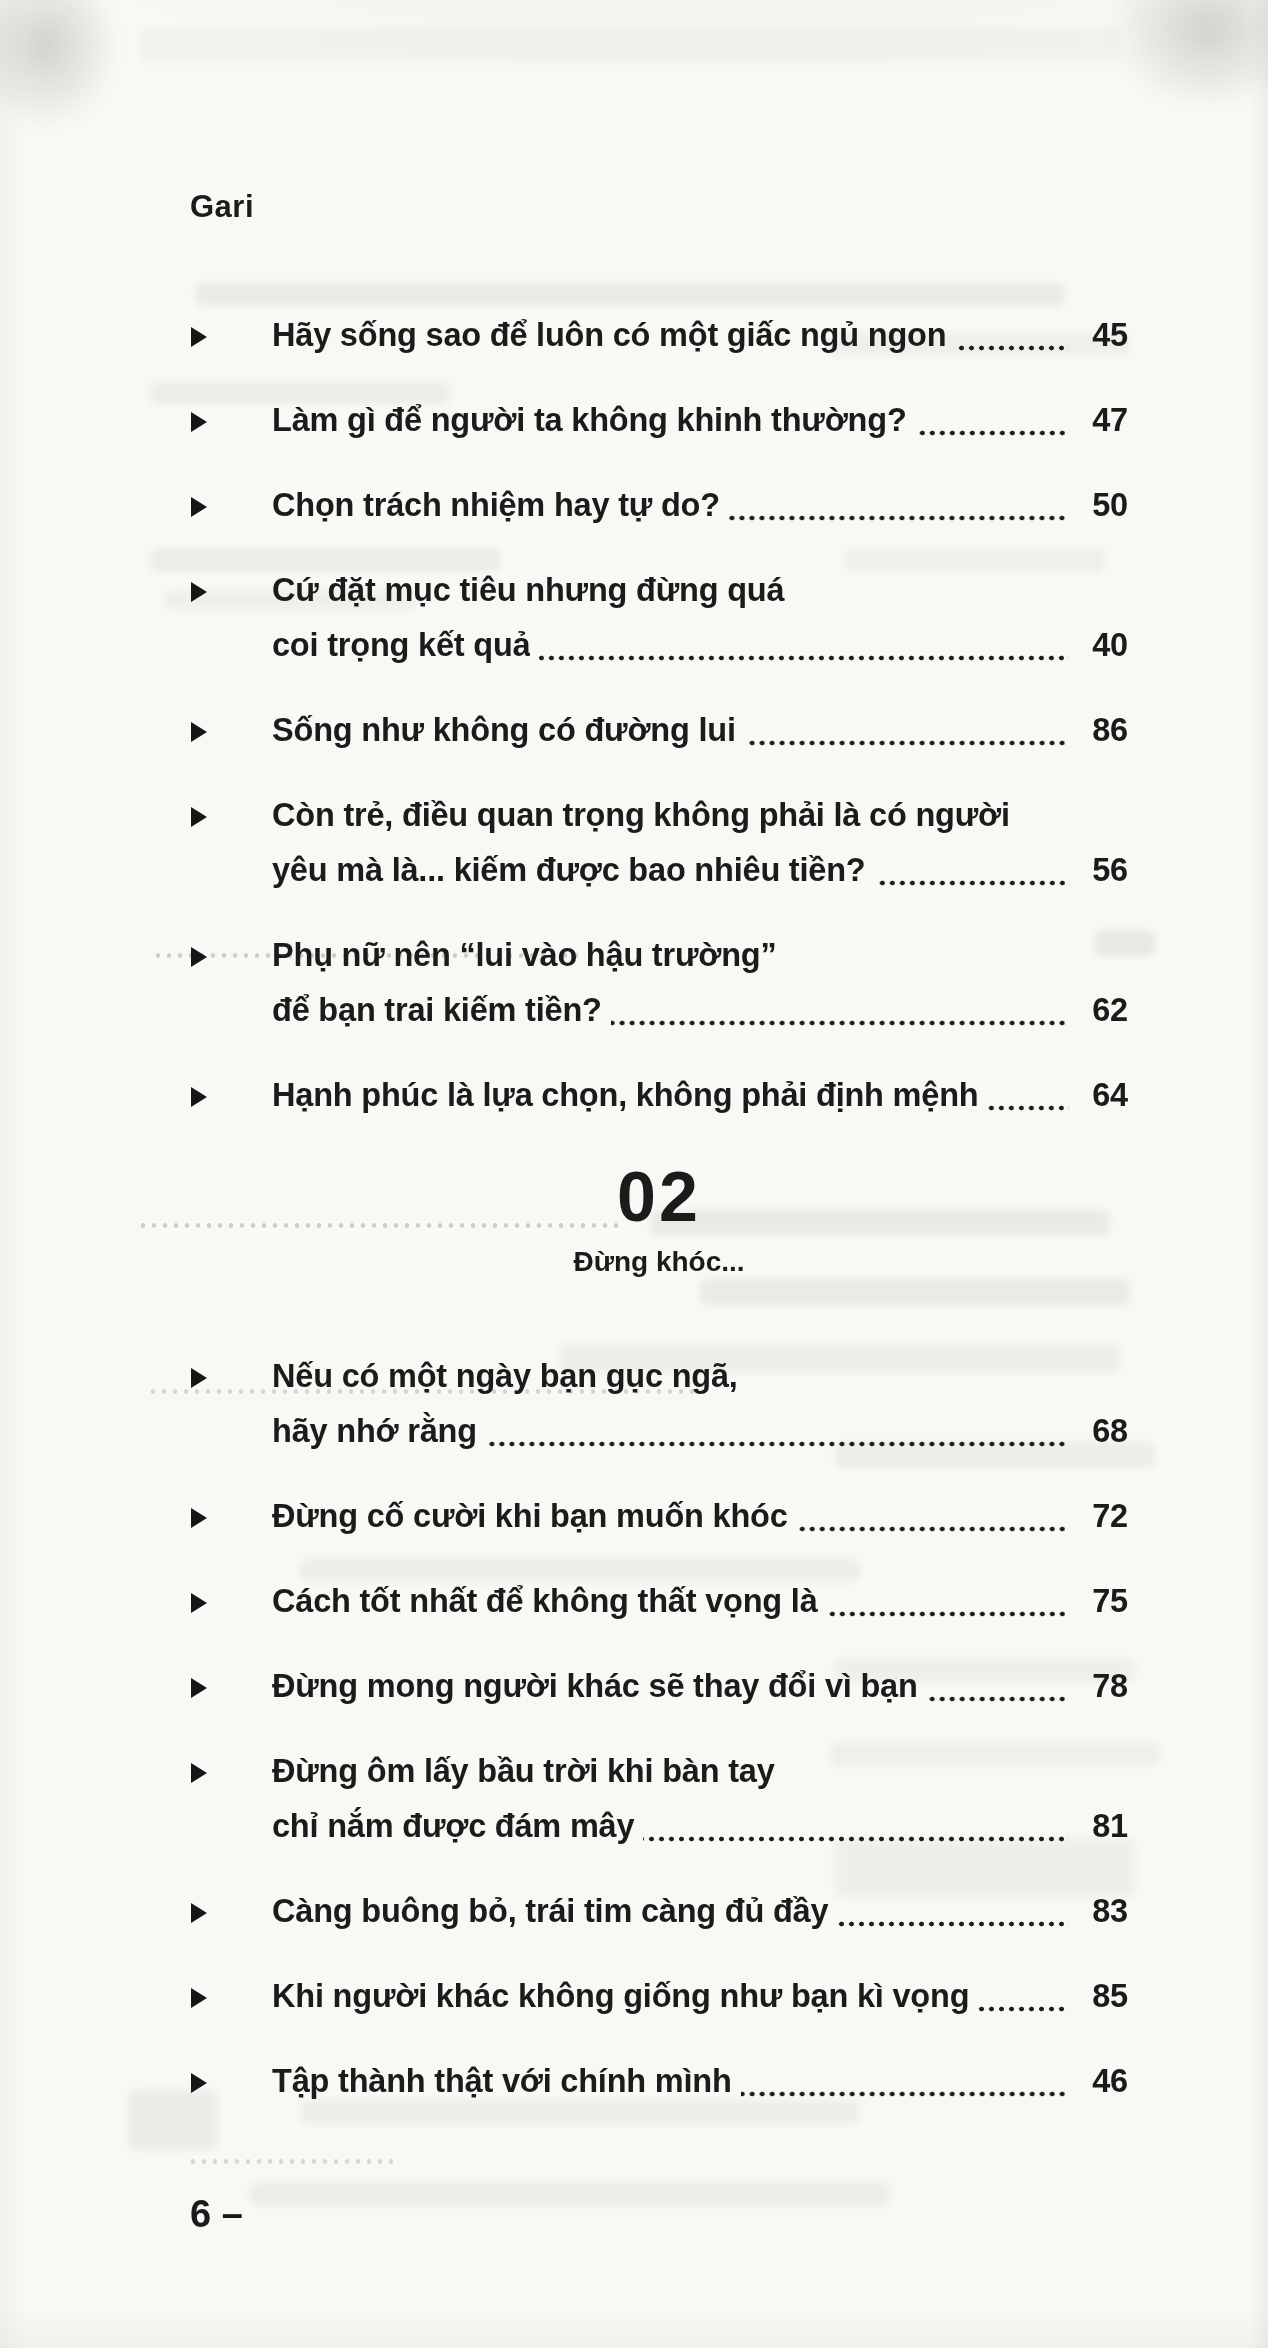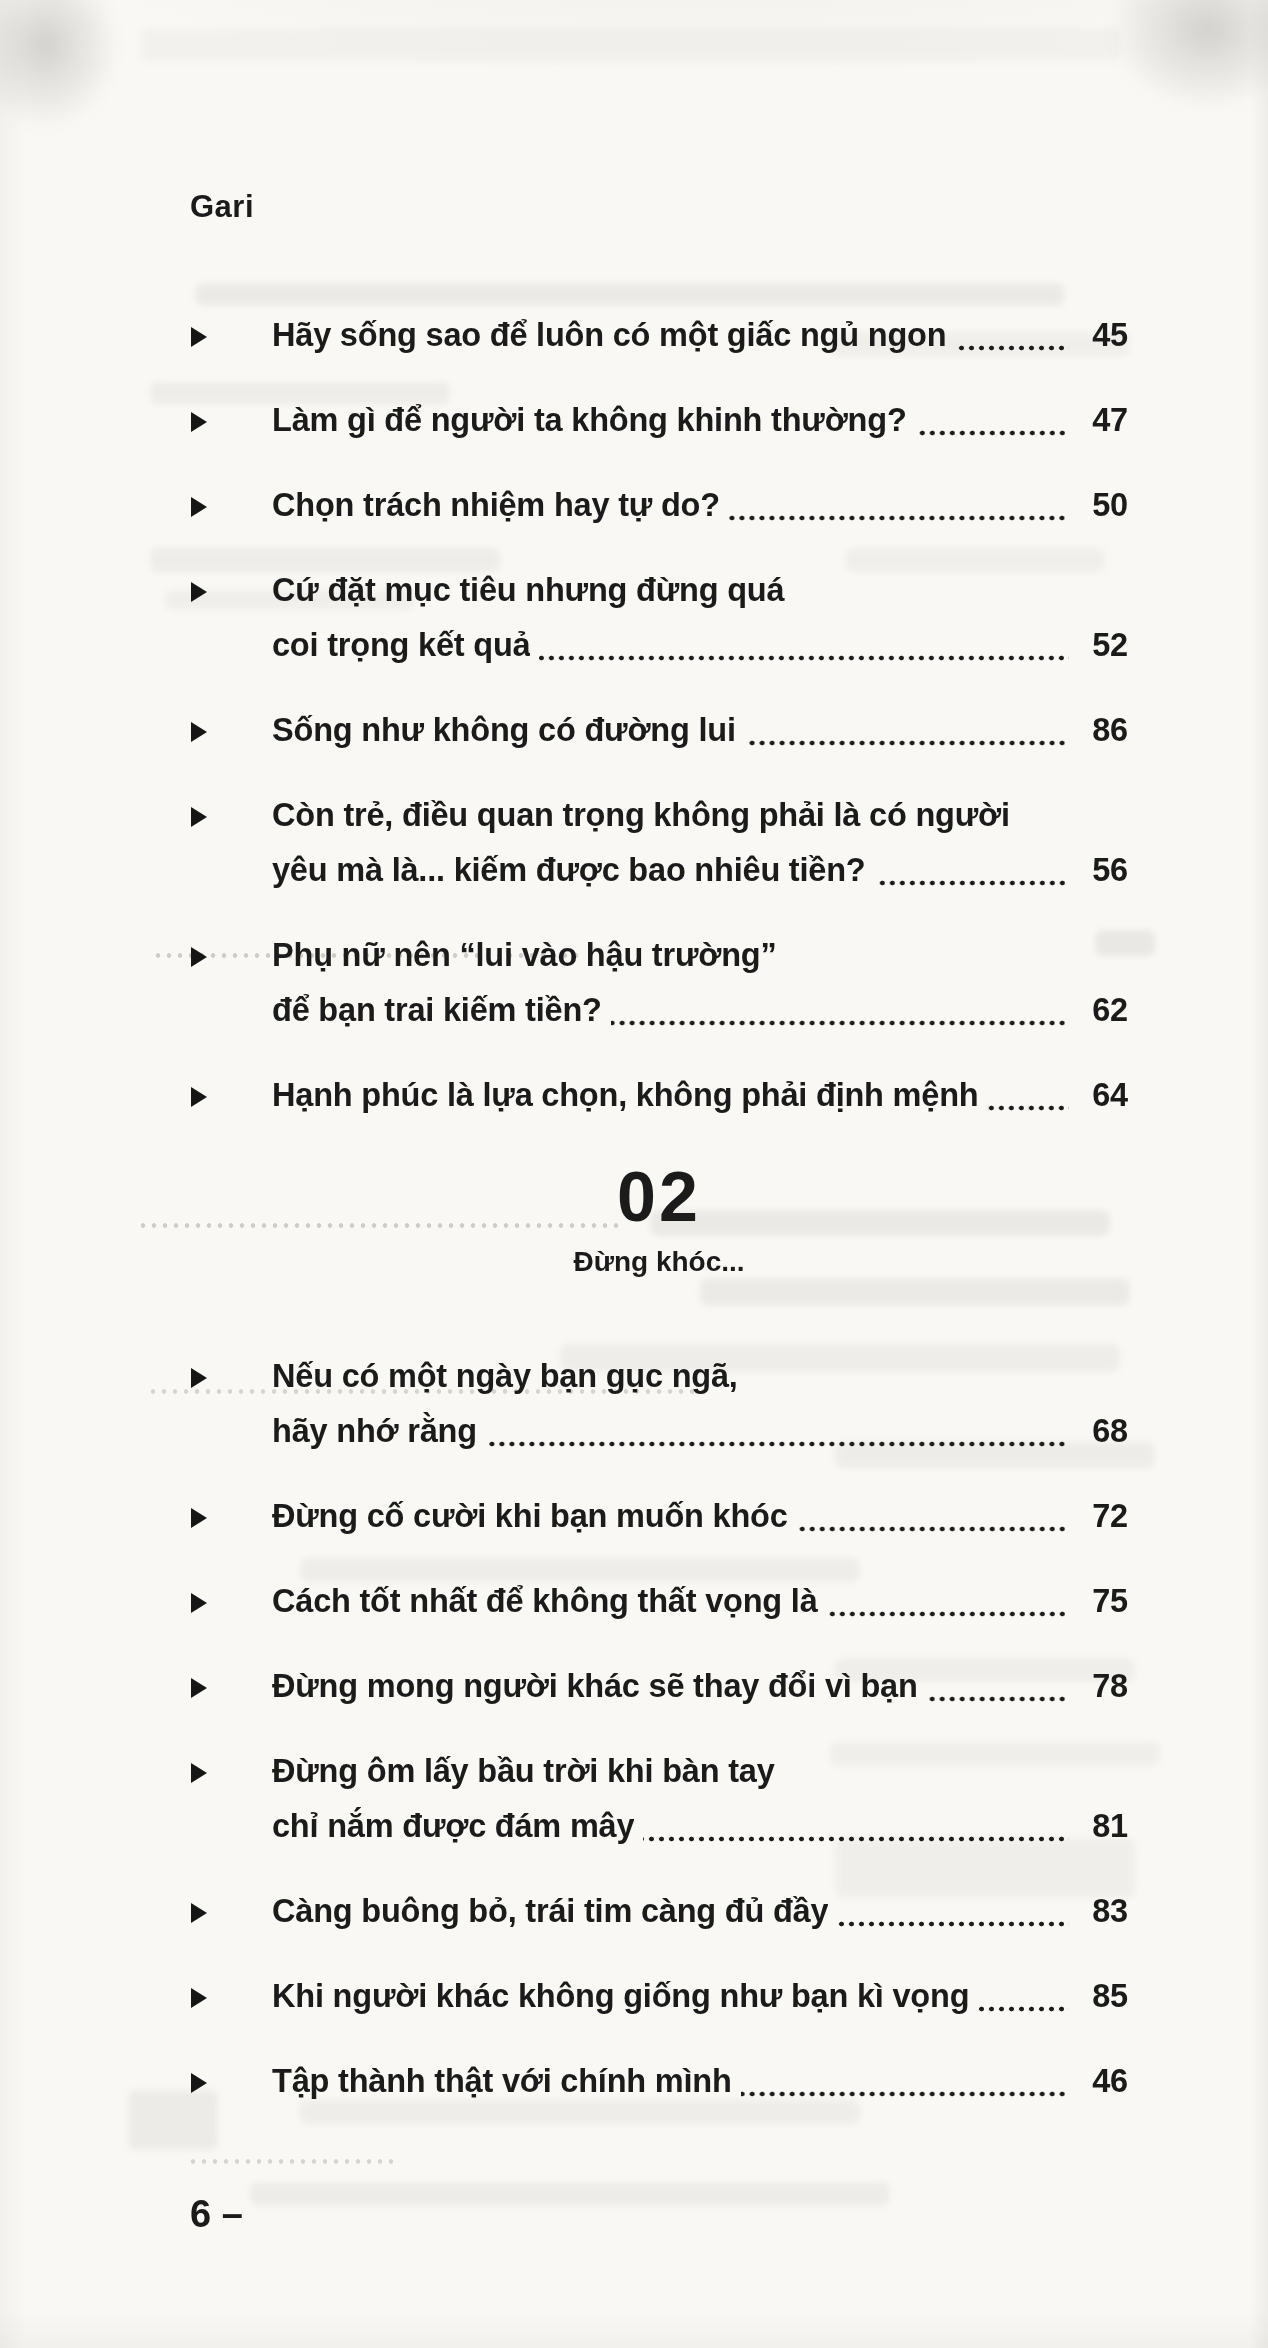--- a/index.html
+++ b/index.html
@@ -115,21 +115,21 @@
           </div>
   </div>
 
   <div class="entry">
     <span class="bullet"></span>
     <div class="lines">
             <div class="line">Cứ đặt mục tiêu nhưng đừng quá</div>
             <div class="line last">
               <span class="t">coi trọng kết quả</span>
               <span class="leader"></span>
-              <span class="pg">52</span>
+              <span class="pg">40</span>
             </div>
           </div>
   </div>
 
   <div class="entry">
     <span class="bullet"></span>
     <div class="lines">
             <div class="line last">
               <span class="t">Sống như không có đường lui</span>
               <span class="leader"></span>

